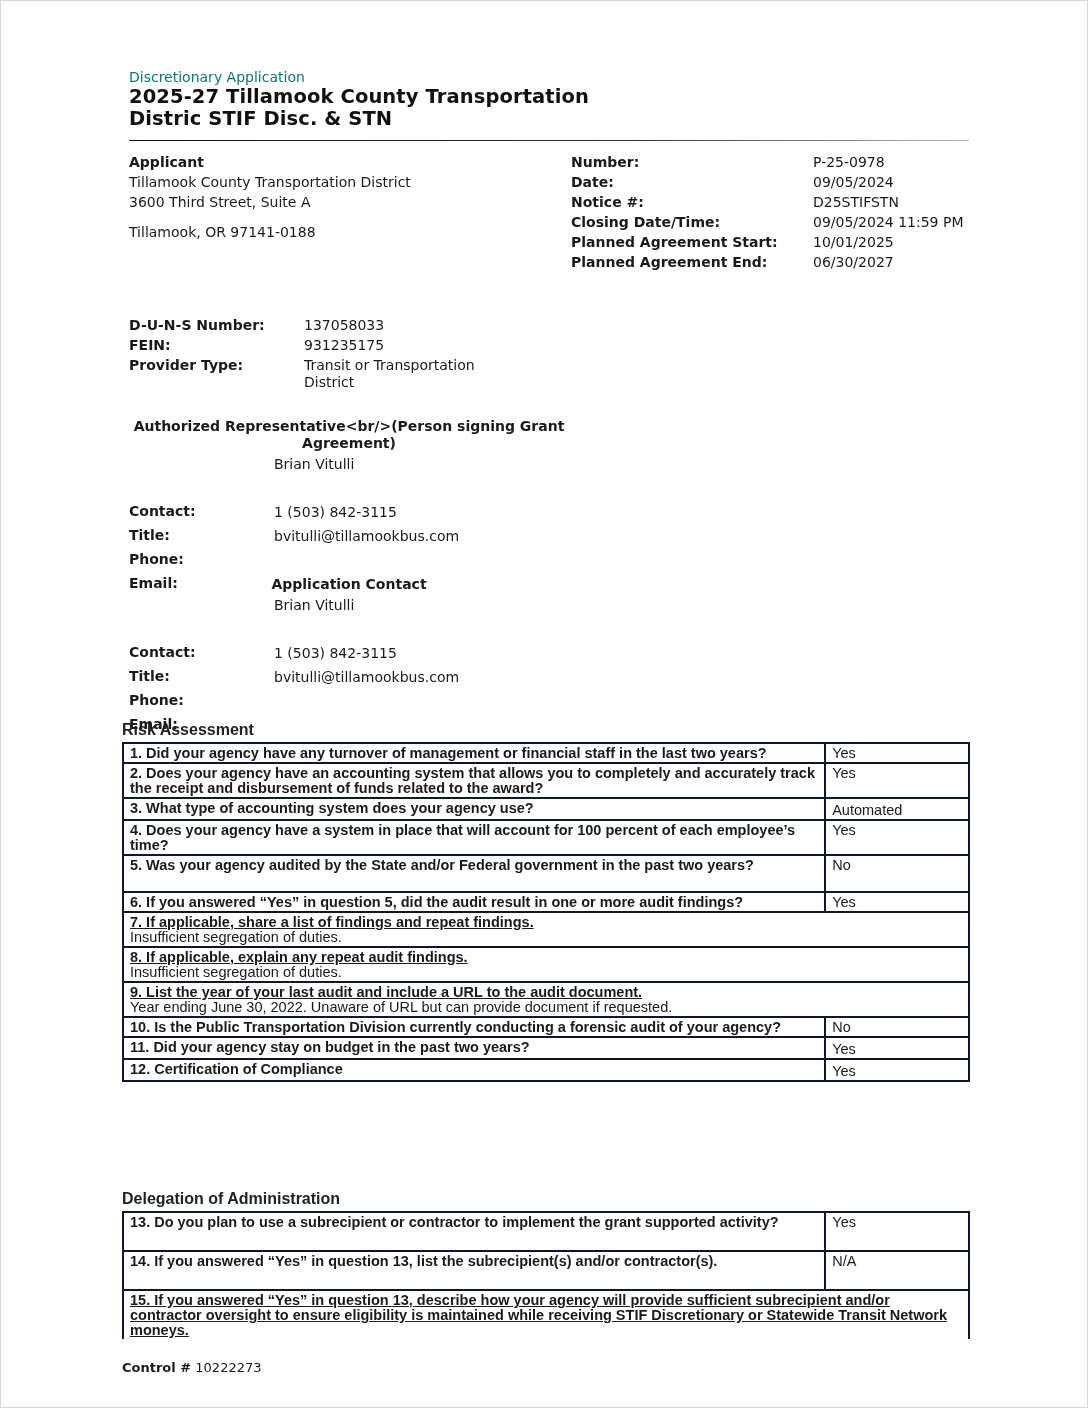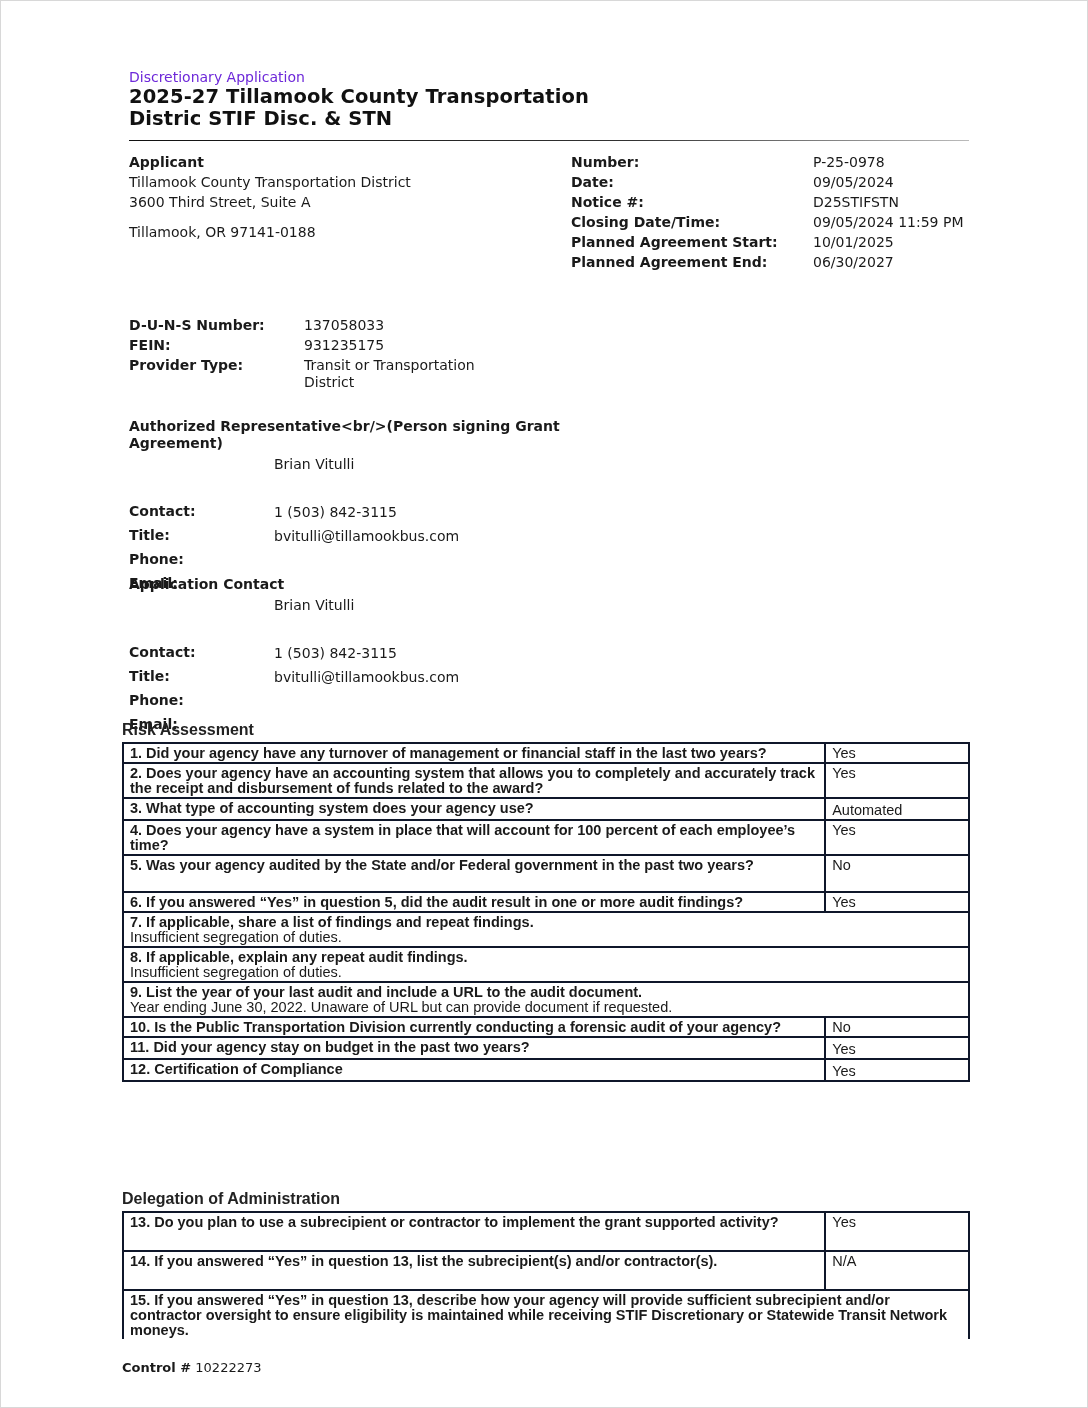--- a/index.html
+++ b/index.html
@@ -6,21 +6,21 @@
   body {
     width: 1088px; height: 1408px; position: relative; overflow: hidden;
     font-family: "DejaVu Sans", "Liberation Sans", sans-serif;
     color: #1a1a1a;
   }
   .page-edge {
     position: absolute; left: 0; top: 0; width: 1086px; height: 1406px;
     border: 1px solid #d8d8d8;
   }
   .hdr { position: absolute; left: 129px; top: 69px; width: 840px; }
-  .hdr-sub { font-size: 14px; line-height: 17px; color: #6d28d9; }
+  .hdr-sub { font-size: 14px; line-height: 17px; color: #0f766e; }
   .hdr-title { font-size: 19.5px; font-weight: bold; line-height: 22px; color: #111; letter-spacing: 0.1px; }
   .hdr-rule {
     position: absolute; left: 129px; top: 140px; width: 840px; height: 1px;
     background: linear-gradient(to right, #111 0%, #333 60%, #bbb 100%);
   }
 
   .applicant { position: absolute; left: 129px; top: 152px; width: 400px; font-size: 14px; line-height: 20px; }
   .applicant .lbl { font-weight: bold; }
   .applicant .gap { height: 10px; }
 
@@ -28,39 +28,39 @@
   .meta-row { display: flex; line-height: 20px; }
   .meta-row .k { width: 242px; font-weight: bold; }
   .meta-row .v { width: 170px; line-height: 17px; padding-top: 2px; }
 
   .ids { position: absolute; left: 129px; top: 315px; font-size: 14px; }
   .ids-row { display: flex; line-height: 20px; }
   .ids-row .k { width: 175px; font-weight: bold; }
   .ids-row .v { width: 220px; line-height: 17px; padding-top: 2px; }
 
   .contact { position: absolute; left: 129px; font-size: 14px; width: 440px; }
-  .contact .sec { font-weight: bold; line-height: 17px; }
+  .contact .sec { font-weight: bold; line-height: 17px; text-align: center; }
   .c-row { display: flex; height: 24px; line-height: 24px; }
   .c-row .k { width: 145px; font-weight: bold; margin-top: 47px; }
   .c-row .v { }
 
   .section-title {
     position: absolute; left: 122px; font-size: 16px; font-weight: bold;
     font-family: "Liberation Sans", "DejaVu Sans", sans-serif; color: #222;
   }
 
   table.qa {
     position: absolute; left: 122px; width: 848px; border-collapse: collapse;
     font-family: "Liberation Sans", "DejaVu Sans", sans-serif; font-size: 14.5px;
   }
   table.qa td { border: 2px solid #0f172a; vertical-align: top; padding: 2px 6px 1px 6px; line-height: 15px; }
   table.qa td.q { font-weight: bold; width: 690px; }
   table.qa td.a { width: 130px; font-weight: normal; }
   table.qa td.full .ans { font-weight: normal; }
-  table.qa td.full .qt { font-weight: bold; }
+  table.qa td.full .qt { font-weight: bold; text-decoration: underline; }
 
   .footer { position: absolute; left: 122px; top: 1360px; font-size: 13px; text-align: center; }
   .footer .lbl { font-weight: bold; }
 </style>
 </head>
 <body>
 
 <div class="page-edge"></div>
 
 <div class="hdr">

